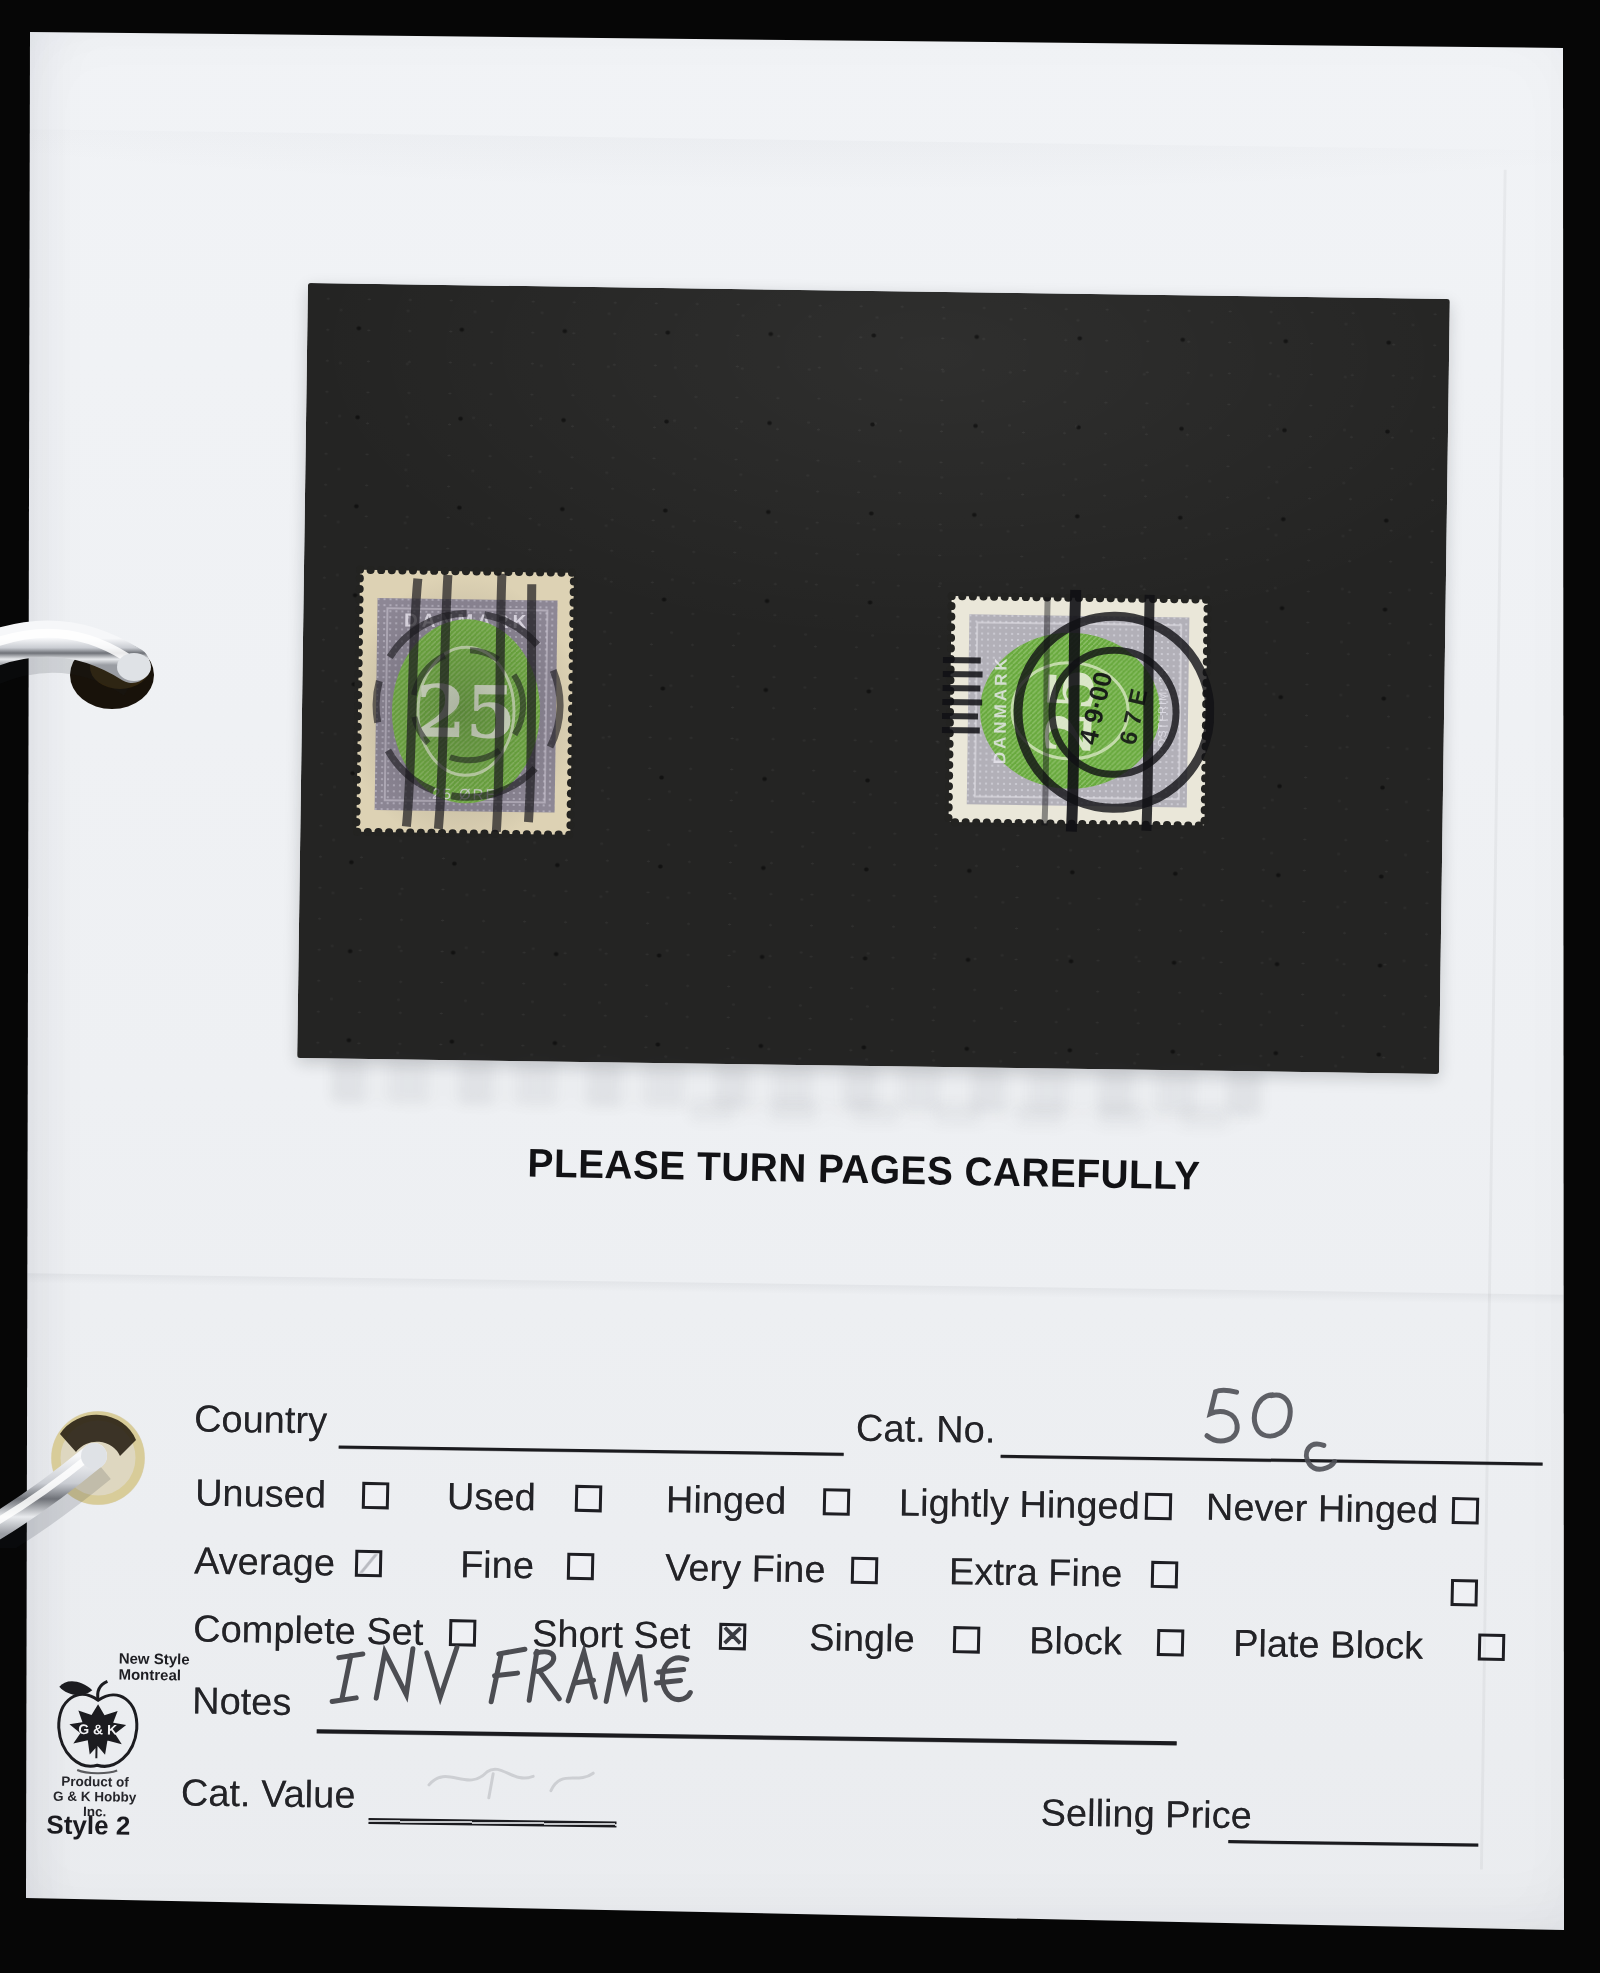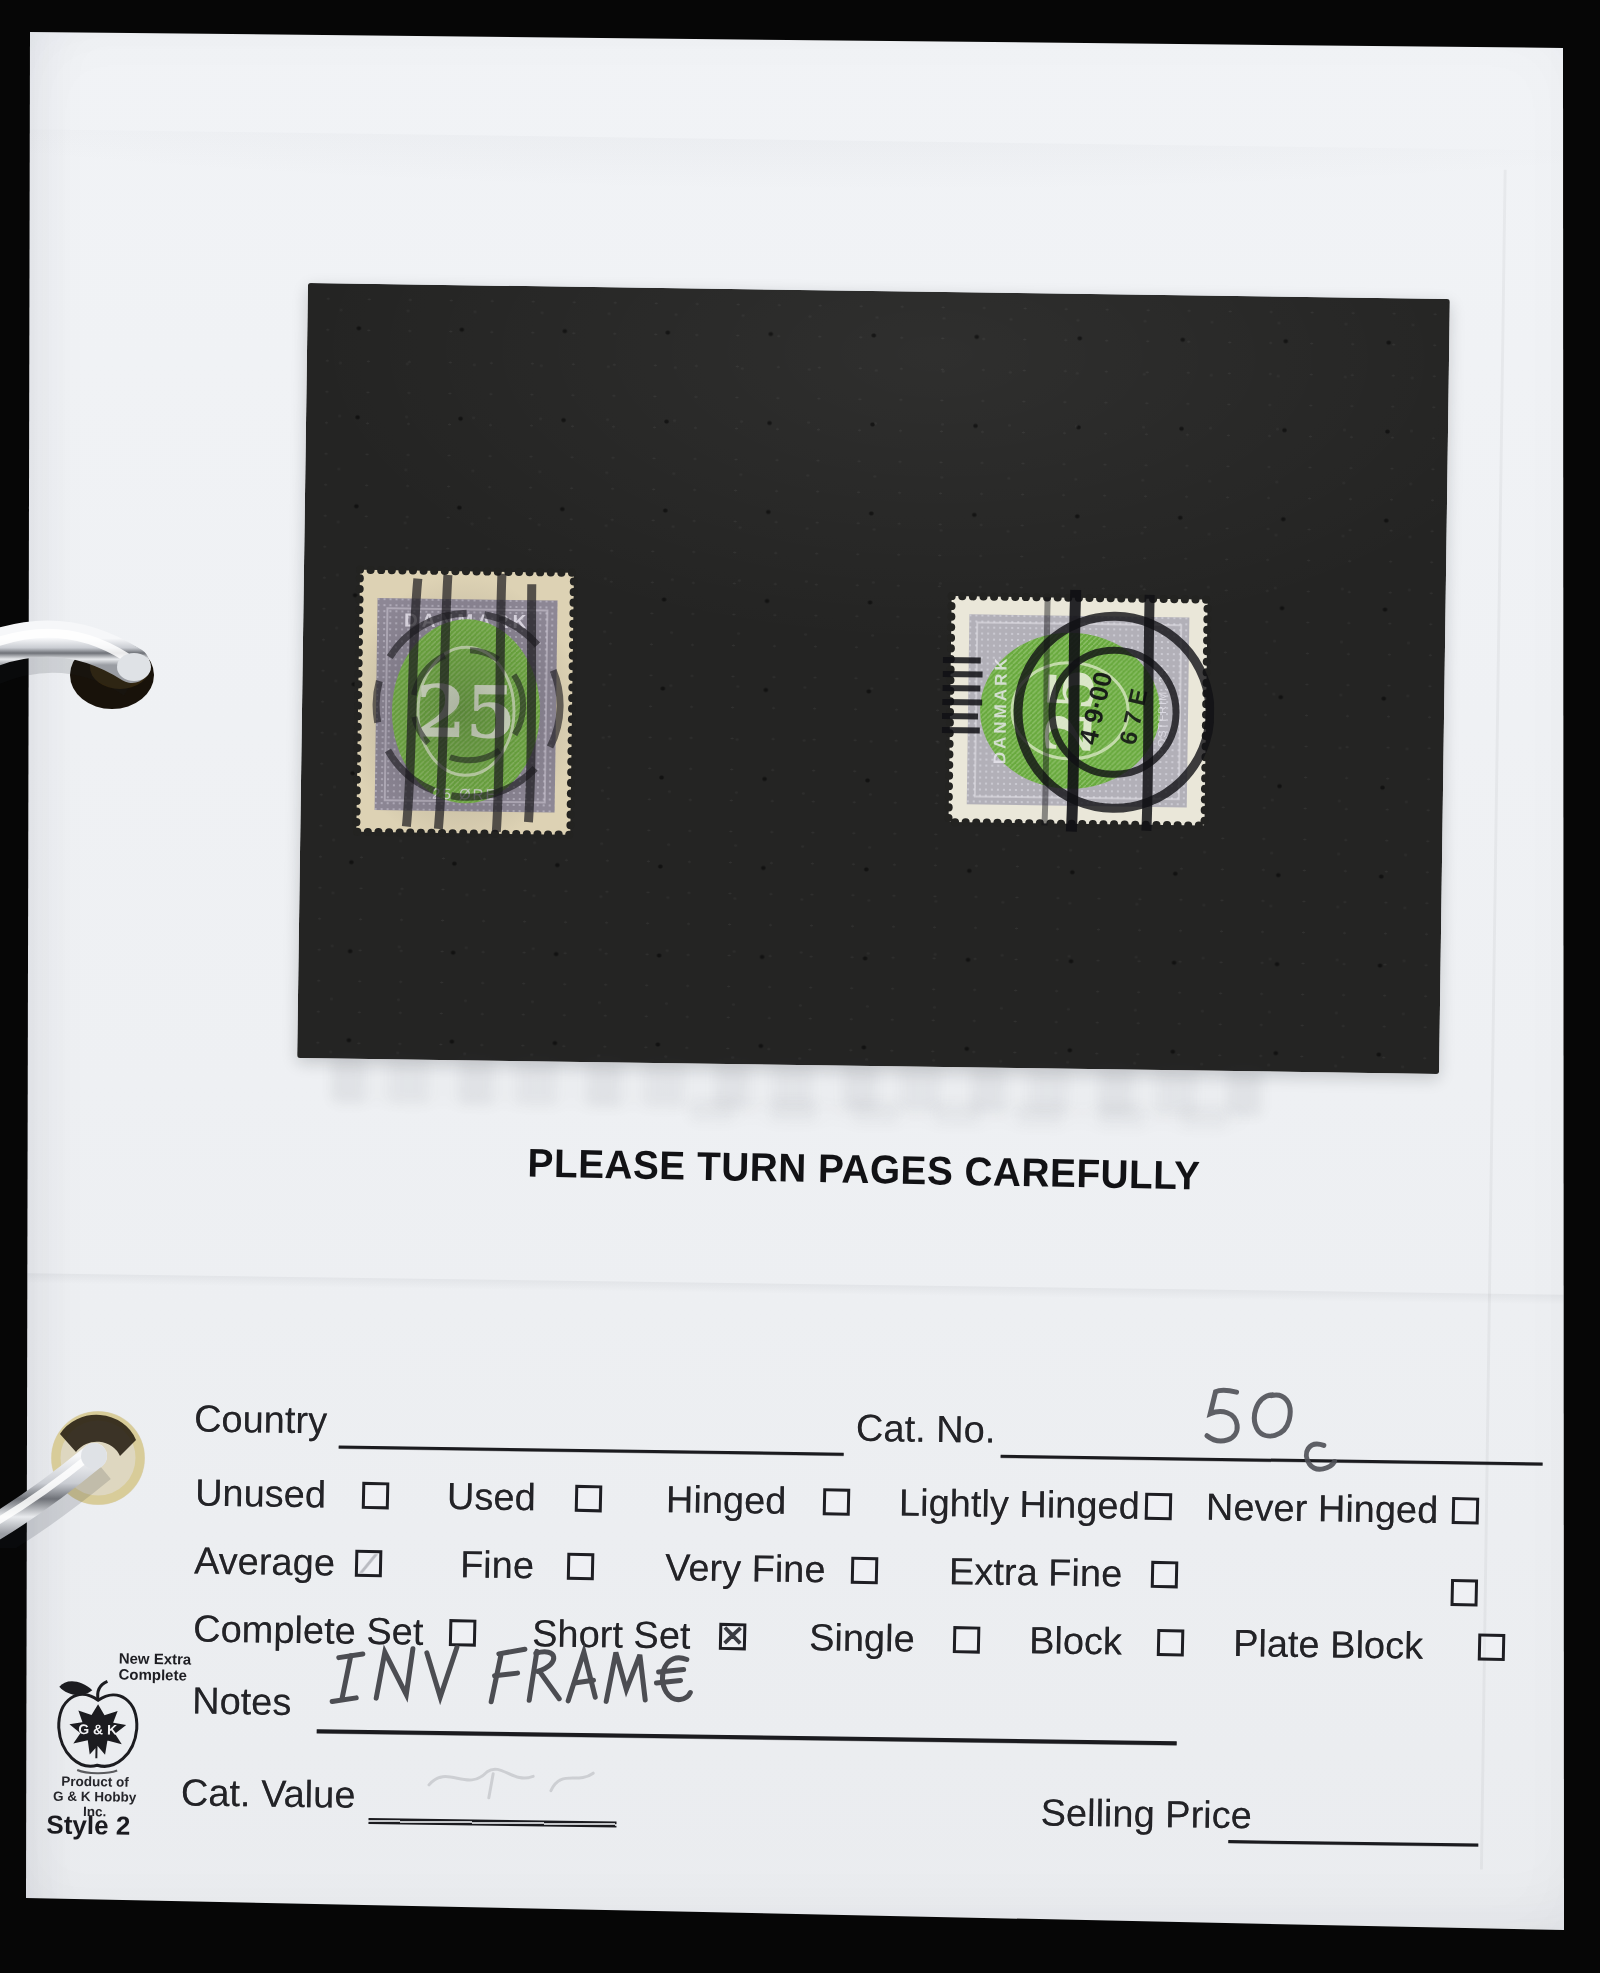--- a/index.html
+++ b/index.html
@@ -253,22 +253,22 @@
 
       <svg class="hw" style="left:60px;top:1688px" width="96" height="100" viewBox="0 0 96 100">
         <path d="M48 22 C 28 8, 8 22, 9 50 C 11 76, 30 92, 48 87 C 66 92, 85 76, 87 50 C 88 22, 68 8, 48 22 Z" fill="none" stroke="#1c1c20" stroke-width="3"></path>
         <path d="M48 22 C 46 12, 50 6, 57 3" fill="none" stroke="#1c1c20" stroke-width="3"></path>
         <path d="M42 12 C 30 1, 15 1, 9 9 C 17 18, 32 20, 42 12 Z" fill="#1c1c20"></path>
         <path d="M48 28 L54 38 L66 34 L62 45 L74 47 L64 55 L70 64 L57 61 L55 74 L48 66 L41 74 L39 61 L26 64 L32 55 L22 47 L34 45 L30 34 L42 38 Z M47 66 L47 80" fill="#1c1c20" stroke="#1c1c20" stroke-width="2"></path>
         <text x="48" y="56" font-size="14" font-weight="bold" fill="#f2f2f4" text-anchor="middle" font-family="Liberation Sans, sans-serif">G &amp; K</text>
         <path d="M28 92 C 38 96, 58 96, 68 92" fill="none" stroke="#1c1c20" stroke-width="2" opacity=".7"></path>
       </svg>
       <div class="citytext">
-        <div>New Extra</div>
-        <div>Complete</div>
+        <div>New Style</div>
+        <div>Montreal</div>
       </div>
       <div class="product">
         <div>Product of</div>
         <div>G &amp; K Hobby</div>
         <div>Inc.</div>
       </div>
       <div class="style2">Style 2</div>
 
     </div>
   </div>

